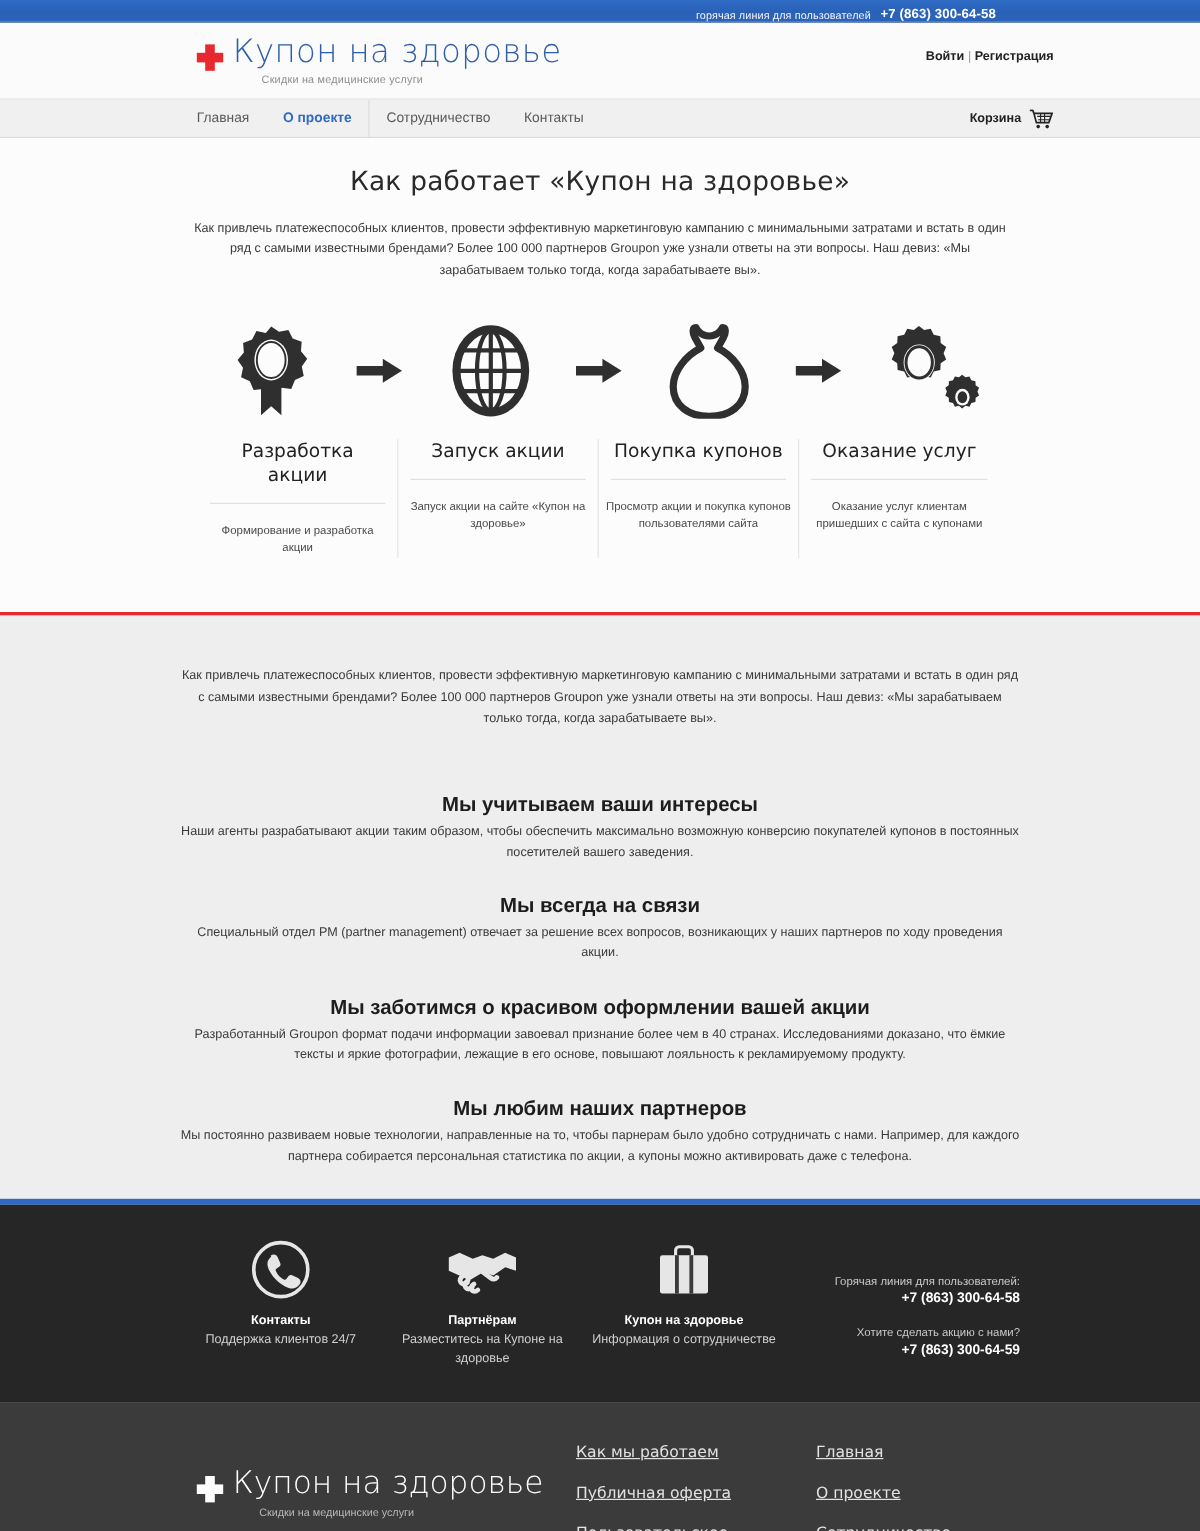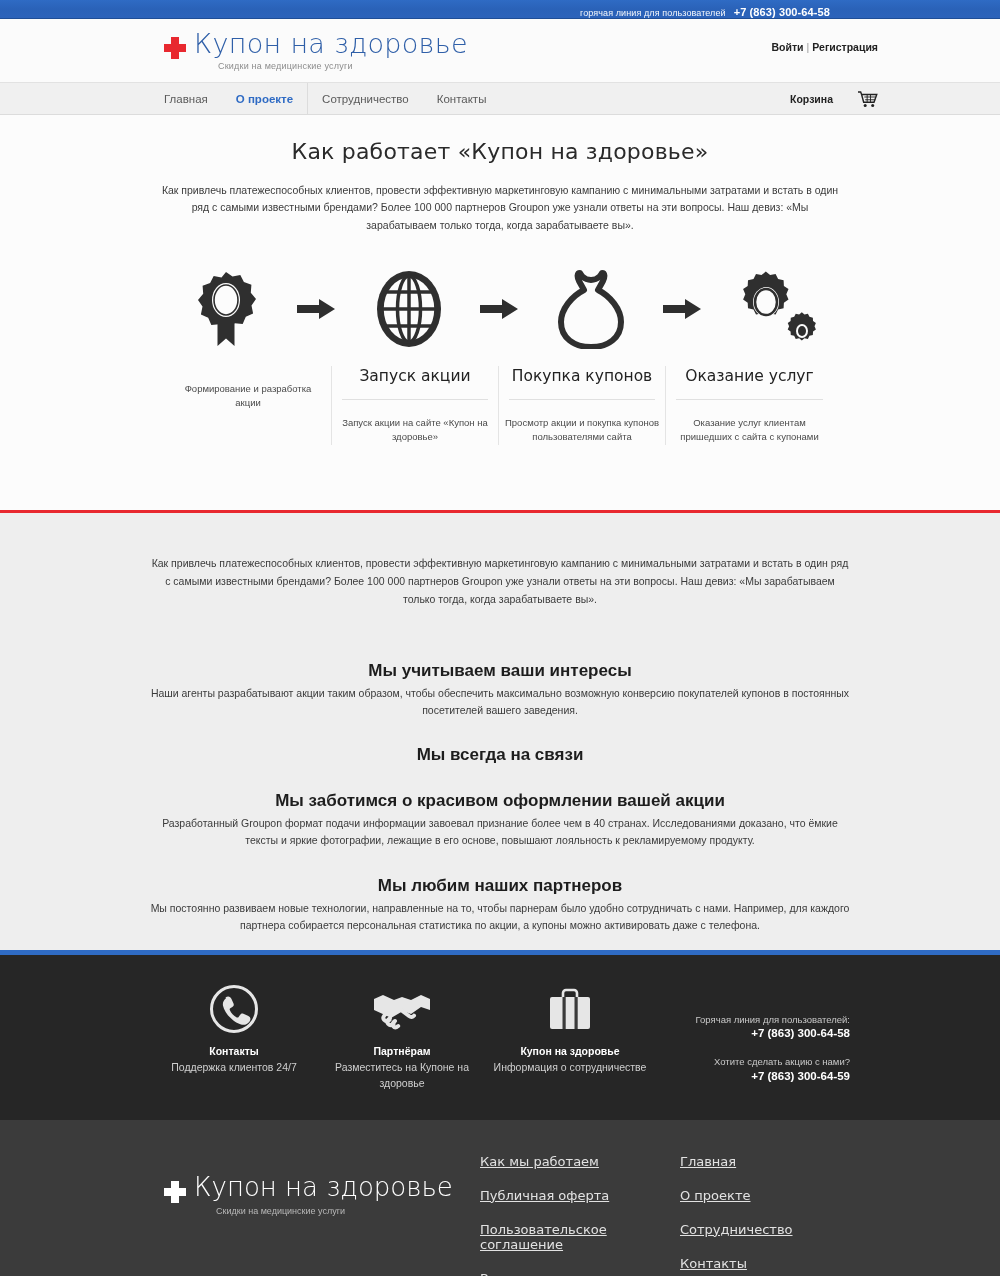--- a/index.html
+++ b/index.html
@@ -103,21 +103,21 @@
   }
   .nav-item:first-child { padding-left: 0; }
   .nav-item.active { color: #2f6bc4; font-weight: bold; }
   .nav-item.sep { border-left: 1px solid #dcdcdc; }
   .cart-wrap {
     position: absolute;
     right: -28px; top: 0;
     height: 32px;
     display: flex; align-items: center;
   }
-  .cart-label { font-size: 10.5px; font-weight: bold; color: #222; margin-right: 25px; }
+  .cart-label { font-size: 10.5px; font-weight: bold; color: #222; margin-right: 7px; }
   .cart-icon { width: 20px; height: 17px; }
 
   
   .hero {
     background: #fcfcfc;
     padding-top: 24px;
     padding-bottom: 0;
     border-bottom: 3px solid #e8282f;
     min-height: 398px;
   }
@@ -408,20 +408,21 @@
               <ellipse cx="73" cy="63" rx="6" ry="7" fill="#fcfcfc"></ellipse>
               <ellipse cx="73" cy="63" rx="4" ry="5" fill="#2f2f2f"></ellipse>
             </svg>
           </span>
         </div>
 
       </div>
 
       <div class="steps-text">
         <div class="step-col">
+          <div class="step-title">Разработка акции</div>
           <div class="step-desc">Формирование и разработка акции</div>
         </div>
         <div class="step-col">
           <div class="step-title">Запуск акции</div>
           <div class="step-desc">Запуск акции на сайте «Купон на здоровье»</div>
         </div>
         <div class="step-col">
           <div class="step-title">Покупка купонов</div>
           <div class="step-desc">Просмотр акции и покупка купонов пользователями сайта</div>
         </div>
@@ -436,20 +437,21 @@
   <div class="info">
     <div class="info-inner">
       <p class="info-lead">Как привлечь платежеспособных клиентов, провести эффективную маркетинговую кампанию с минимальными затратами и встать в один ряд с самыми известными брендами? Более 100 000 партнеров Groupon уже узнали ответы на эти вопросы. Наш девиз: «Мы зарабатываем только тогда, когда зарабатываете вы».</p>
 
       <div class="info-block">
         <div class="info-head">Мы учитываем ваши интересы</div>
         <p class="info-body">Наши агенты разрабатывают акции таким образом, чтобы обеспечить максимально возможную конверсию покупателей купонов в постоянных посетителей вашего заведения.</p>
       </div>
       <div class="info-block">
         <div class="info-head">Мы всегда на связи</div>
+        <p class="info-body">Специальный отдел PM (partner management) отвечает за решение всех вопросов, возникающих у наших партнеров по ходу проведения акции.</p>
       </div>
       <div class="info-block">
         <div class="info-head">Мы заботимся о красивом оформлении вашей акции</div>
         <p class="info-body">Разработанный Groupon формат подачи информации завоевал признание более чем в 40 странах. Исследованиями доказано, что ёмкие тексты и яркие фотографии, лежащие в его основе, повышают лояльность к рекламируемому продукту.</p>
       </div>
       <div class="info-block">
         <div class="info-head">Мы любим наших партнеров</div>
         <p class="info-body">Мы постоянно развиваем новые технологии, направленные на то, чтобы парнерам было удобно сотрудничать с нами. Например, для каждого партнера собирается персональная статистика по акции, а купоны можно активировать даже с телефона.</p>
       </div>
     </div>

